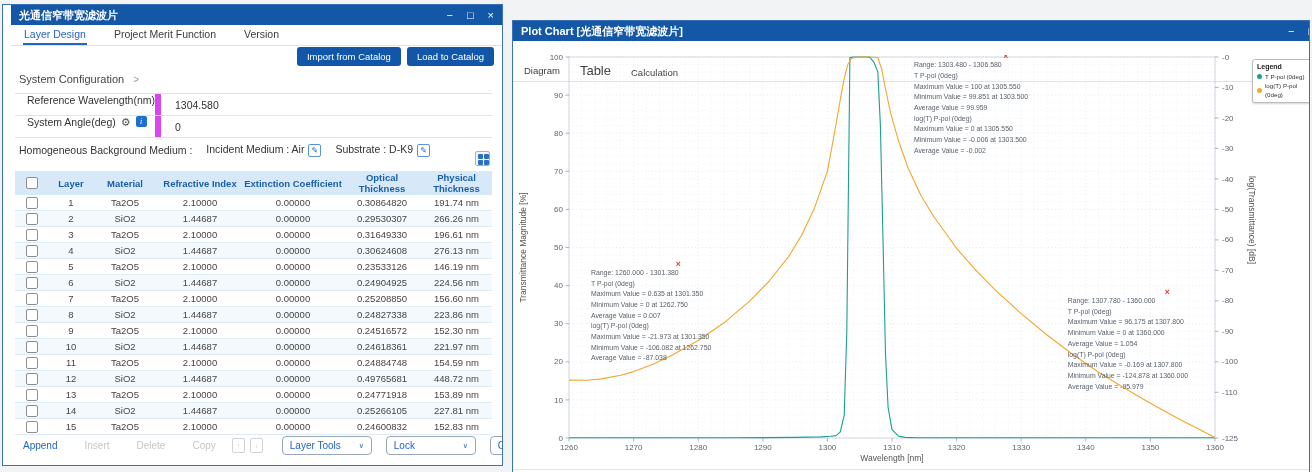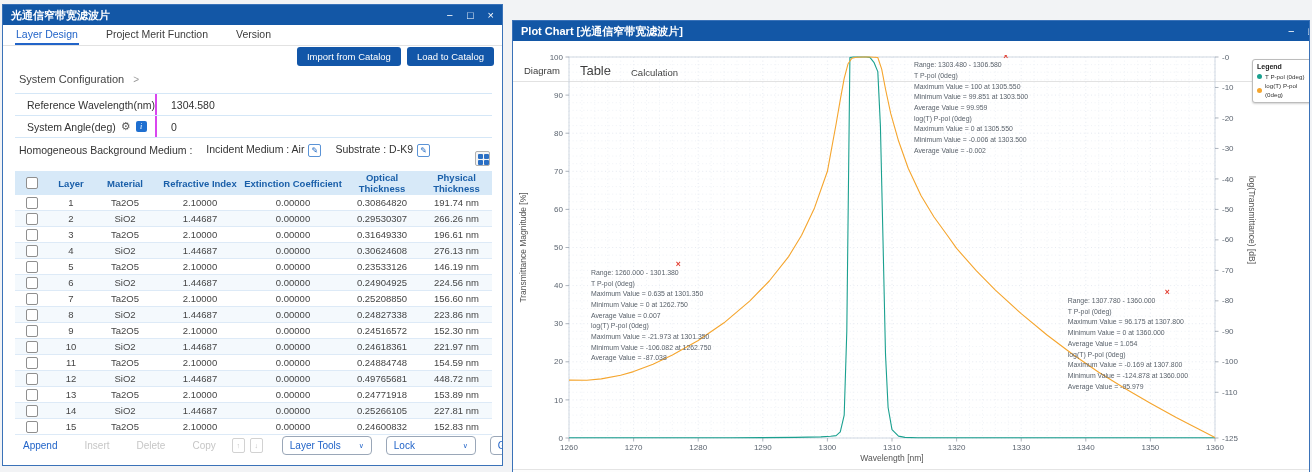--- a/index.html
+++ b/index.html
@@ -14,22 +14,22 @@
     border-bottom:1px solid #e2e2e2;background:#fff;}
   .tab{font-size:10.5px;color:#3c3c3c;padding:2px 1px 3px;border-bottom:2px solid transparent;}
   .tab.active{color:#2264c8;border-bottom-color:#2264c8;}
   
   .btnrow{position:absolute;top:42px;right:8px;display:flex;gap:6px;}
   .btn-primary{background:#1256a8;color:#fff;font-size:9.5px;padding:4px 10px;border-radius:3px;}
   .sysconfig{position:absolute;top:68px;left:16px;font-size:11px;color:#444;}
   .sysconfig .chev{color:#999;margin-left:6px;font-size:10px;}
   .formbox{position:absolute;top:88px;left:12px;width:477px;border-top:1px solid #d5e7f7;}
   .formrow{display:flex;align-items:center;height:21px;border-bottom:1px solid #d5e7f7;font-size:10.5px;color:#333;}
-  .formrow .flabel{width:128px;padding-left:12px;display:flex;align-items:center;gap:5px;
-    border-right:2px solid #d946ef;height:100%;}
+  .formrow .flabel{width:128px;padding-left:12px;display:flex;align-items:flex-start;gap:5px;
+    border-right:6px solid #d946ef;height:100%;}
   .formrow .fvalue{padding-left:14px;color:#333;}
   .gear{font-size:11px;color:#555;}
   .info-ic{display:inline-flex;width:11px;height:11px;background:#1f6fd0;color:#fff;border-radius:2px;
     align-items:center;justify-content:center;font-size:8px;font-style:italic;font-family:"Liberation Serif",serif;}
   .mediumrow{position:absolute;top:138px;left:16px;font-size:10.5px;color:#333;display:flex;
     align-items:center;gap:14px;}
   .edit-ic{display:inline-flex;width:11px;height:11px;border:1px solid #5a93d6;border-radius:2px;color:#2a6fc4;
     align-items:center;justify-content:center;font-size:8px;margin-left:4px;vertical-align:middle;}
   .gridbtn{position:absolute;top:146px;right:12px;width:15px;height:15px;border:1px solid #b0b0b0;
     border-radius:2px;background:#f4f4f4;display:grid;grid-template-columns:5px 5px;grid-template-rows:5px 5px;
@@ -60,21 +60,21 @@
   svg text.tick{font-size:8px;fill:#5c6570;font-family:"Liberation Sans",sans-serif;}
   svg text.axis-label{font-size:8.5px;fill:#555;font-family:"Liberation Sans",sans-serif;}
   svg text.anno{font-size:6.9px;fill:#5a626b;font-family:"Liberation Sans",sans-serif;}
   svg text.marker-x{font-size:8.5px;font-weight:bold;fill:#e23b2e;font-family:"Liberation Sans",sans-serif;}
 </style>
 </head>
 <body>
 
 <div class="stage">
 
-  <div class="win" style="left:2px;top:4px;width:501px;height:462px;">
+  <div class="win" style="left:2px;top:4px;width:501px;height:462px;padding-left:8px;">
     <div class="titlebar">
       <span>光通信窄带宽滤波片</span>
       <span class="win-controls">
         <span>−</span>
         <span>□</span>
         <span>×</span>
       </span>
     </div>
     <div class="tabrow">
       <span class="tab active">Layer Design</span>

